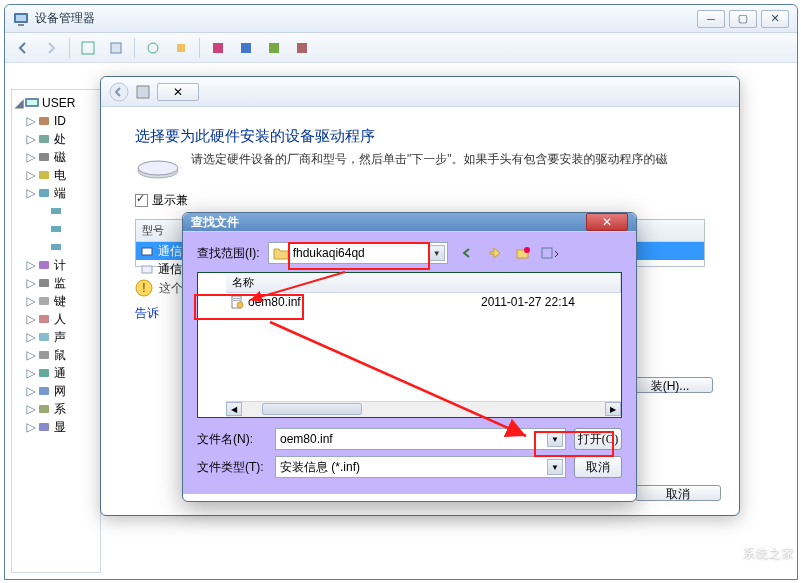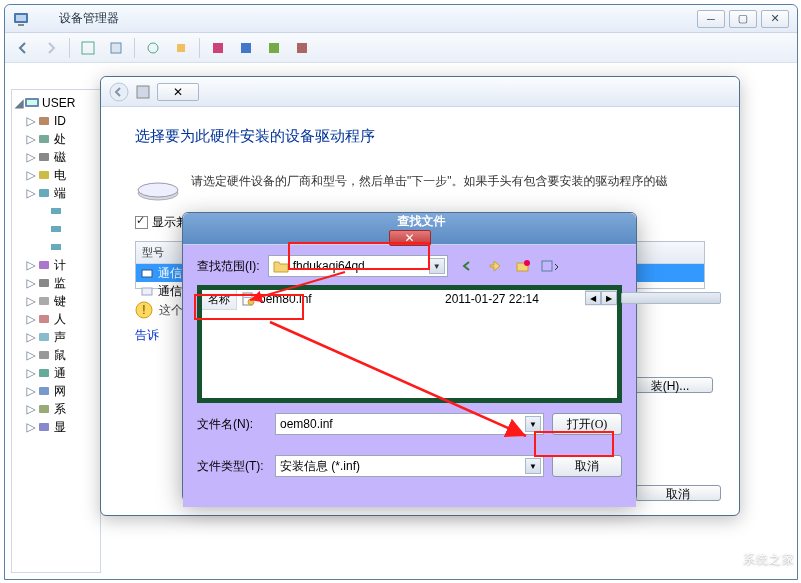--- a/index.html
+++ b/index.html
@@ -3,21 +3,21 @@
 <meta charset="utf-8">
 <style>
 * { margin:0; padding:0; box-sizing:border-box; font-family:"Microsoft YaHei","SimSun",Tahoma,sans-serif; font-size:12px; }
 body { background:#fff; width:801px; height:583px; position:relative; overflow:hidden; }
 
 
 .win { position:absolute; background:#fff; }
 .win.main { left:4px; top:4px; width:794px; height:576px; border:1px solid #5a7fa0; border-radius:6px 6px 0 0; }
 .titlebar { height:28px; background:linear-gradient(#f7fbff,#e4ecf7); display:flex; align-items:center; padding:0 8px; border-bottom:1px solid #c9d6e8; border-radius:6px 6px 0 0; }
 .titlebar .icn { width:16px; height:16px; margin-right:6px; display:inline-flex; }
-.titlebar .ttl { flex:1; color:#1a2b3c;margin-left:24px; }
+.titlebar .ttl { flex:1; color:#1a2b3c; }
 .sysbtns { display:flex; gap:4px; }
 .sysbtn { width:28px; height:18px; border:1px solid #a9b8cc; background:linear-gradient(#fdfdfd,#e7edf5); border-radius:2px; display:flex; align-items:center; justify-content:center; color:#3a4a5a; font-family:Arial; font-size:11px; cursor:pointer; }
 
 .menubar { height:22px; display:flex; align-items:center; padding:0 6px; gap:2px; border-bottom:1px solid #d8e0ec; background:#f3f6fb; }
 .menubar span { padding:2px 6px; cursor:pointer; }
 
 .toolbar { height:30px; display:flex; align-items:center; padding:0 4px; border-bottom:1px solid #d8e0ec; background:linear-gradient(#f8fafd,#eaf0f8); }
 .tbtn { width:24px; height:24px; margin:0 2px; border:1px solid transparent; display:flex; align-items:center; justify-content:center; cursor:pointer; border-radius:2px; }
 .tsep { width:1px; height:20px; background:#c8d3e2; margin:0 4px; }
 
@@ -26,72 +26,72 @@
 .tree-tw { width:10px; text-align:center; color:#6a7a8a; font-family:Arial; cursor:pointer; }
 .tree-ic { width:16px; height:16px; margin-right:2px; display:inline-flex; align-items:center; justify-content:center; }
 .i1 { padding-left:12px; }
 .i2 { padding-left:24px; }
 
 
 .win.wiz { left:100px; top:76px; width:640px; height:440px; border:1px solid #4f6f8f; border-radius:6px; box-shadow:0 4px 18px rgba(0,0,0,.25); z-index:5; }
 .wiz .titlebar { background:linear-gradient(#fbfdff,#e2eaf5); height:30px; }
 .wiz .closebig { width:42px; height:18px; border:1px solid #a9b8cc; background:linear-gradient(#fdfdfd,#e7edf5); border-radius:2px; display:flex; align-items:center; justify-content:center; cursor:pointer; }
 .wiz-body { padding:20px 34px; }
-.wiz-h { font-size:15px; color:#003399; margin-bottom:26px; }
+.wiz-h { font-size:15px; color:#003399; margin-bottom:4px; }
 .wiz-p { color:#333; margin-bottom:14px; line-height:1.5; }
 .wiz-hr { display:flex; align-items:center; gap:10px; margin-bottom:10px; }
 .hdicon { width:46px; height:30px; }
 .chkrow { display:flex; align-items:center; gap:4px; margin:10px 0; }
 .chk { width:13px; height:13px; border:1px solid #888; background:#fff; position:relative; }
 .chk::after { content:"✓"; position:absolute; left:0; top:-3px; font-size:11px; color:#222; }
 .listbox { border:1px solid #b8c2d0; height:48px; }
 .listbox .lh { background:linear-gradient(#f5f8fc,#e6ecf4); padding:3px 6px; font-size:11px; color:#333; border-bottom:1px solid #cfd8e4; }
 .listbox .lr { padding:2px 4px; background:#3399ff; color:#fff; display:flex; align-items:center; height:18px; }
 .listbox .lr2 { padding:2px 4px; display:flex; align-items:center; height:18px; }
 .inforow { display:flex; align-items:center; gap:6px; margin-top:12px; color:#444; }
 .link { color:#0033cc; cursor:pointer; margin-top:8px; display:inline-block; }
 .wiz-foot { position:absolute; right:18px; bottom:14px; display:flex; gap:10px; }
 .btn { min-width:86px; height:16px; border:1px solid #8a99ac; background:linear-gradient(#fdfdfd,#e4e9f0); border-radius:3px; padding:0 10px; cursor:pointer; }
 
 
 .win.file { left:182px; top:212px; width:455px; height:290px; border:1px solid #4f6f8f; border-radius:6px; box-shadow:0 6px 24px rgba(0,0,0,.35); z-index:10; }
-.file .titlebar { background:linear-gradient(#7ea8d8,#5c8cc4); color:#fff; height:32px;flex-direction:column; }
+.file .titlebar { background:linear-gradient(#7ea8d8,#5c8cc4); color:#fff; height:19px; }
 .file .ttl { color:#fff; font-weight:bold; }
 .file .xred { width:42px; height:18px; background:linear-gradient(#e47a7a,#c23b3b); border:1px solid #a02a2a; border-radius:2px; color:#fff; display:flex; align-items:center; justify-content:center; cursor:pointer; font-family:Arial; }
 .file-body { padding:10px 14px; background:#c4b5fd; height:calc(100% - 26px); display:flex; flex-direction:column; }
 .lookrow { display:flex; align-items:center; gap:8px; margin-bottom:8px; }
 .combo { flex:0 0 180px; height:22px; border:1px solid #9aa8ba; background:#fff; display:flex; align-items:center; padding:0 4px; position:relative; }
 .combo .fld { width:16px; height:14px; margin-right:4px; }
 .combo .carr { position:absolute; right:2px; top:2px; width:16px; height:16px; background:linear-gradient(#f0f4fa,#d5dee9); border:1px solid #a9b8cc; display:flex; align-items:center; justify-content:center; font-size:8px; color:#333; }
 .tbicons { display:flex; gap:6px; align-items:center; }
 .tbi { width:22px; height:20px; border:1px solid transparent; display:flex; align-items:center; justify-content:center; cursor:pointer; }
-.filetable { flex:1; border:5px solid #14532d; background:#fff; display:flex; flex-direction:row; }
+.filetable { flex:1; border:1px solid #14532d; background:#fff; display:flex; flex-direction:column;padding-left:28px; }
 .fthead { display:flex; background:linear-gradient(#f8fafd,#e8edf4); border-bottom:1px solid #cfd8e4; height:20px; }
 .fthead div { padding:2px 6px; border-right:1px solid #cfd8e4; font-size:11px; }
 .fthead .c1 { flex:1; }
 .fthead .c2 { width:140px; }
 .ftbody { flex:1; overflow:hidden; }
 .ftrow { display:flex; height:18px; align-items:center; }
 .ftrow .c1 { flex:1; padding-left:4px; display:flex; align-items:center; gap:4px; }
 .ftrow .c2 { width:140px; }
 .ftscroll { height:16px; border-top:1px solid #cfd8e4; background:#f0f0f0; display:flex; }
 .sbar { flex:1; position:relative; }
 .sbar .thumb { position:absolute; left:20px; top:1px; width:100px; height:12px; background:linear-gradient(#e8edf4,#cfd8e4); border:1px solid #a9b8cc; border-radius:2px; }
 .sbbtn { width:16px; height:14px; background:linear-gradient(#f0f4fa,#d5dee9); border:1px solid #a9b8cc; font-size:8px; display:flex; align-items:center; justify-content:center; }
 .formrows { margin-top:10px; }
-.frow { display:flex; align-items:center; gap:8px; margin-bottom:20px; }
+.frow { display:flex; align-items:center; gap:8px; margin-bottom:6px; }
 .frow label { width:70px; }
 .txtcombo { flex:1; height:22px; border:1px solid #9aa8ba; background:#fff; display:flex; align-items:center; padding:0 4px; position:relative; font-family:"SimSun",monospace; }
 .txtcombo .carr { position:absolute; right:2px; top:2px; width:16px; height:16px; background:linear-gradient(#f0f4fa,#d5dee9); border:1px solid #a9b8cc; display:flex; align-items:center; justify-content:center; font-size:8px; }
-.fbtn { width:70px; height:22px; border:1px solid #8a99ac; background:linear-gradient(#fdfdfd,#e4e9f0); border-radius:3px; cursor:pointer; font-family:"SimSun"; }
+.fbtn { width:48px; height:22px; border:1px solid #8a99ac; background:linear-gradient(#fdfdfd,#e4e9f0); border-radius:3px; cursor:pointer; font-family:"SimSun"; }
 
 
 .redbox { position:absolute; border:2px solid #ff1a1a; z-index:20; pointer-events:none; }
 .redarrow { position:absolute; z-index:20; pointer-events:none; }
-.watermark { position:absolute; right:6px; bottom:10px; color:#fff; font-family:Arial; font-size:16px; letter-spacing:1px; text-shadow:0 1px 2px rgba(0,0,0,.4); z-index:30; display:flex; align-items:center; gap:13px; }
+.watermark { position:absolute; right:6px; bottom:10px; color:#fff; font-family:Arial; font-size:16px; letter-spacing:1px; text-shadow:0 1px 2px rgba(0,0,0,.4); z-index:30; display:flex; gap:13px; }
 
 svg { display:block; }
 </style>
 </head>
 <body>
 
 <div class="win main">
   <div class="titlebar">
     <span class="icn">
       <svg viewBox="0 0 16 16">

